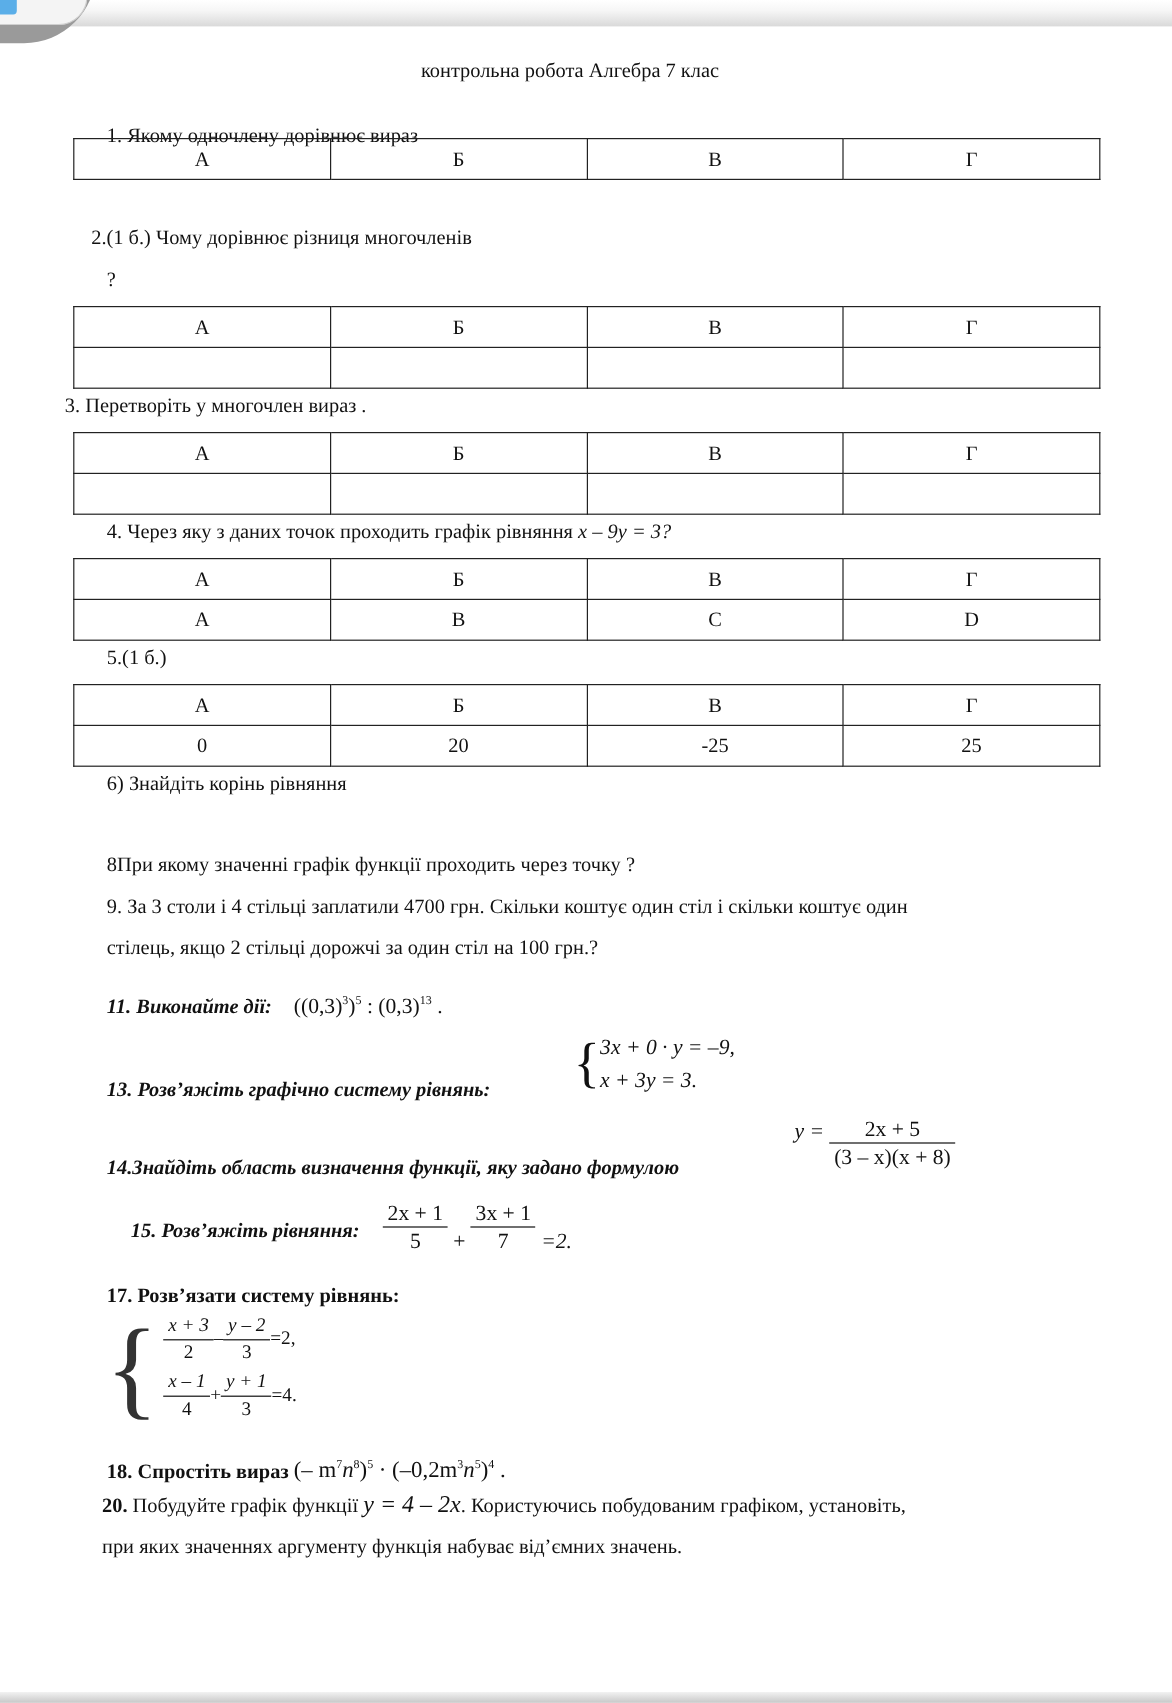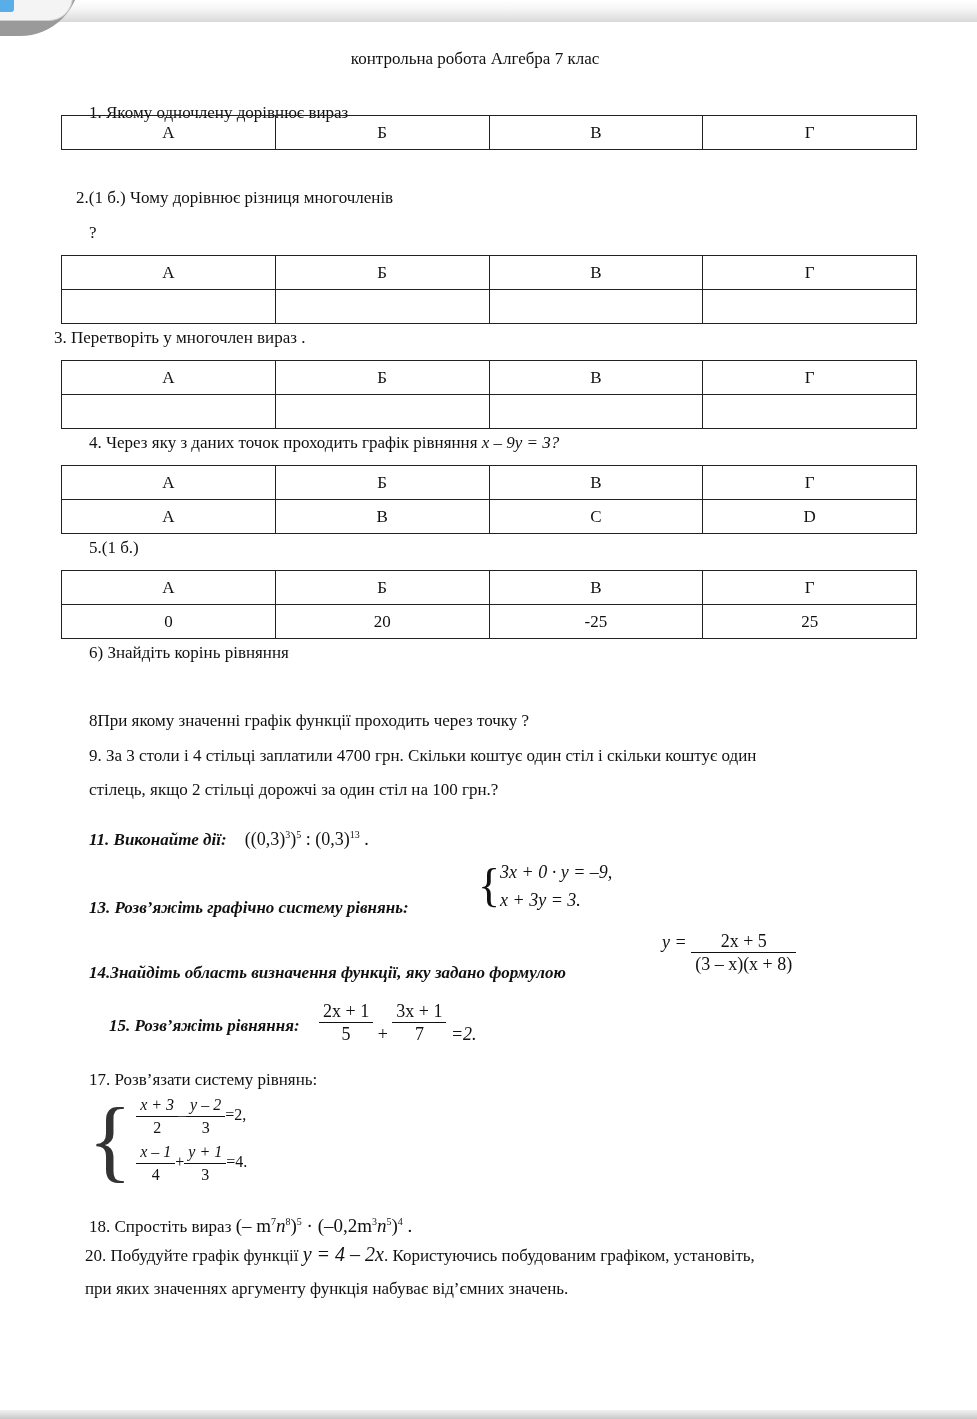--- a/index.html
+++ b/index.html
@@ -26,21 +26,21 @@
     position:absolute; left:0; top:0; width:14px; height:12px;
     background:#5aaee8; border-radius:0 0 3px 0;
   }
   .bottombar {
     position:absolute; left:0; top:1410px; width:977px; height:9px;
     background:linear-gradient(#f2f2f2, #c8c8c8);
   }
   .t { position:absolute; font-size:17px; white-space:nowrap; line-height:20px; }
   .title { left:0; width:950px; text-align:center; top:49px; }
   .bi { font-weight:bold; font-style:italic; }
-  .b { font-weight:normal; }
+  .b { font-weight:bold; }
   table.ans {
     position:absolute; left:61px; width:856px; border-collapse:collapse;
     table-layout:fixed;
   }
   table.ans td {
     border:1.5px solid #222; height:33px; text-align:center;
     font-size:17px; padding:0; vertical-align:middle;
   }
   .math { font-family:"Liberation Serif", serif; font-style:normal; }
   .mi { font-style:italic; }

